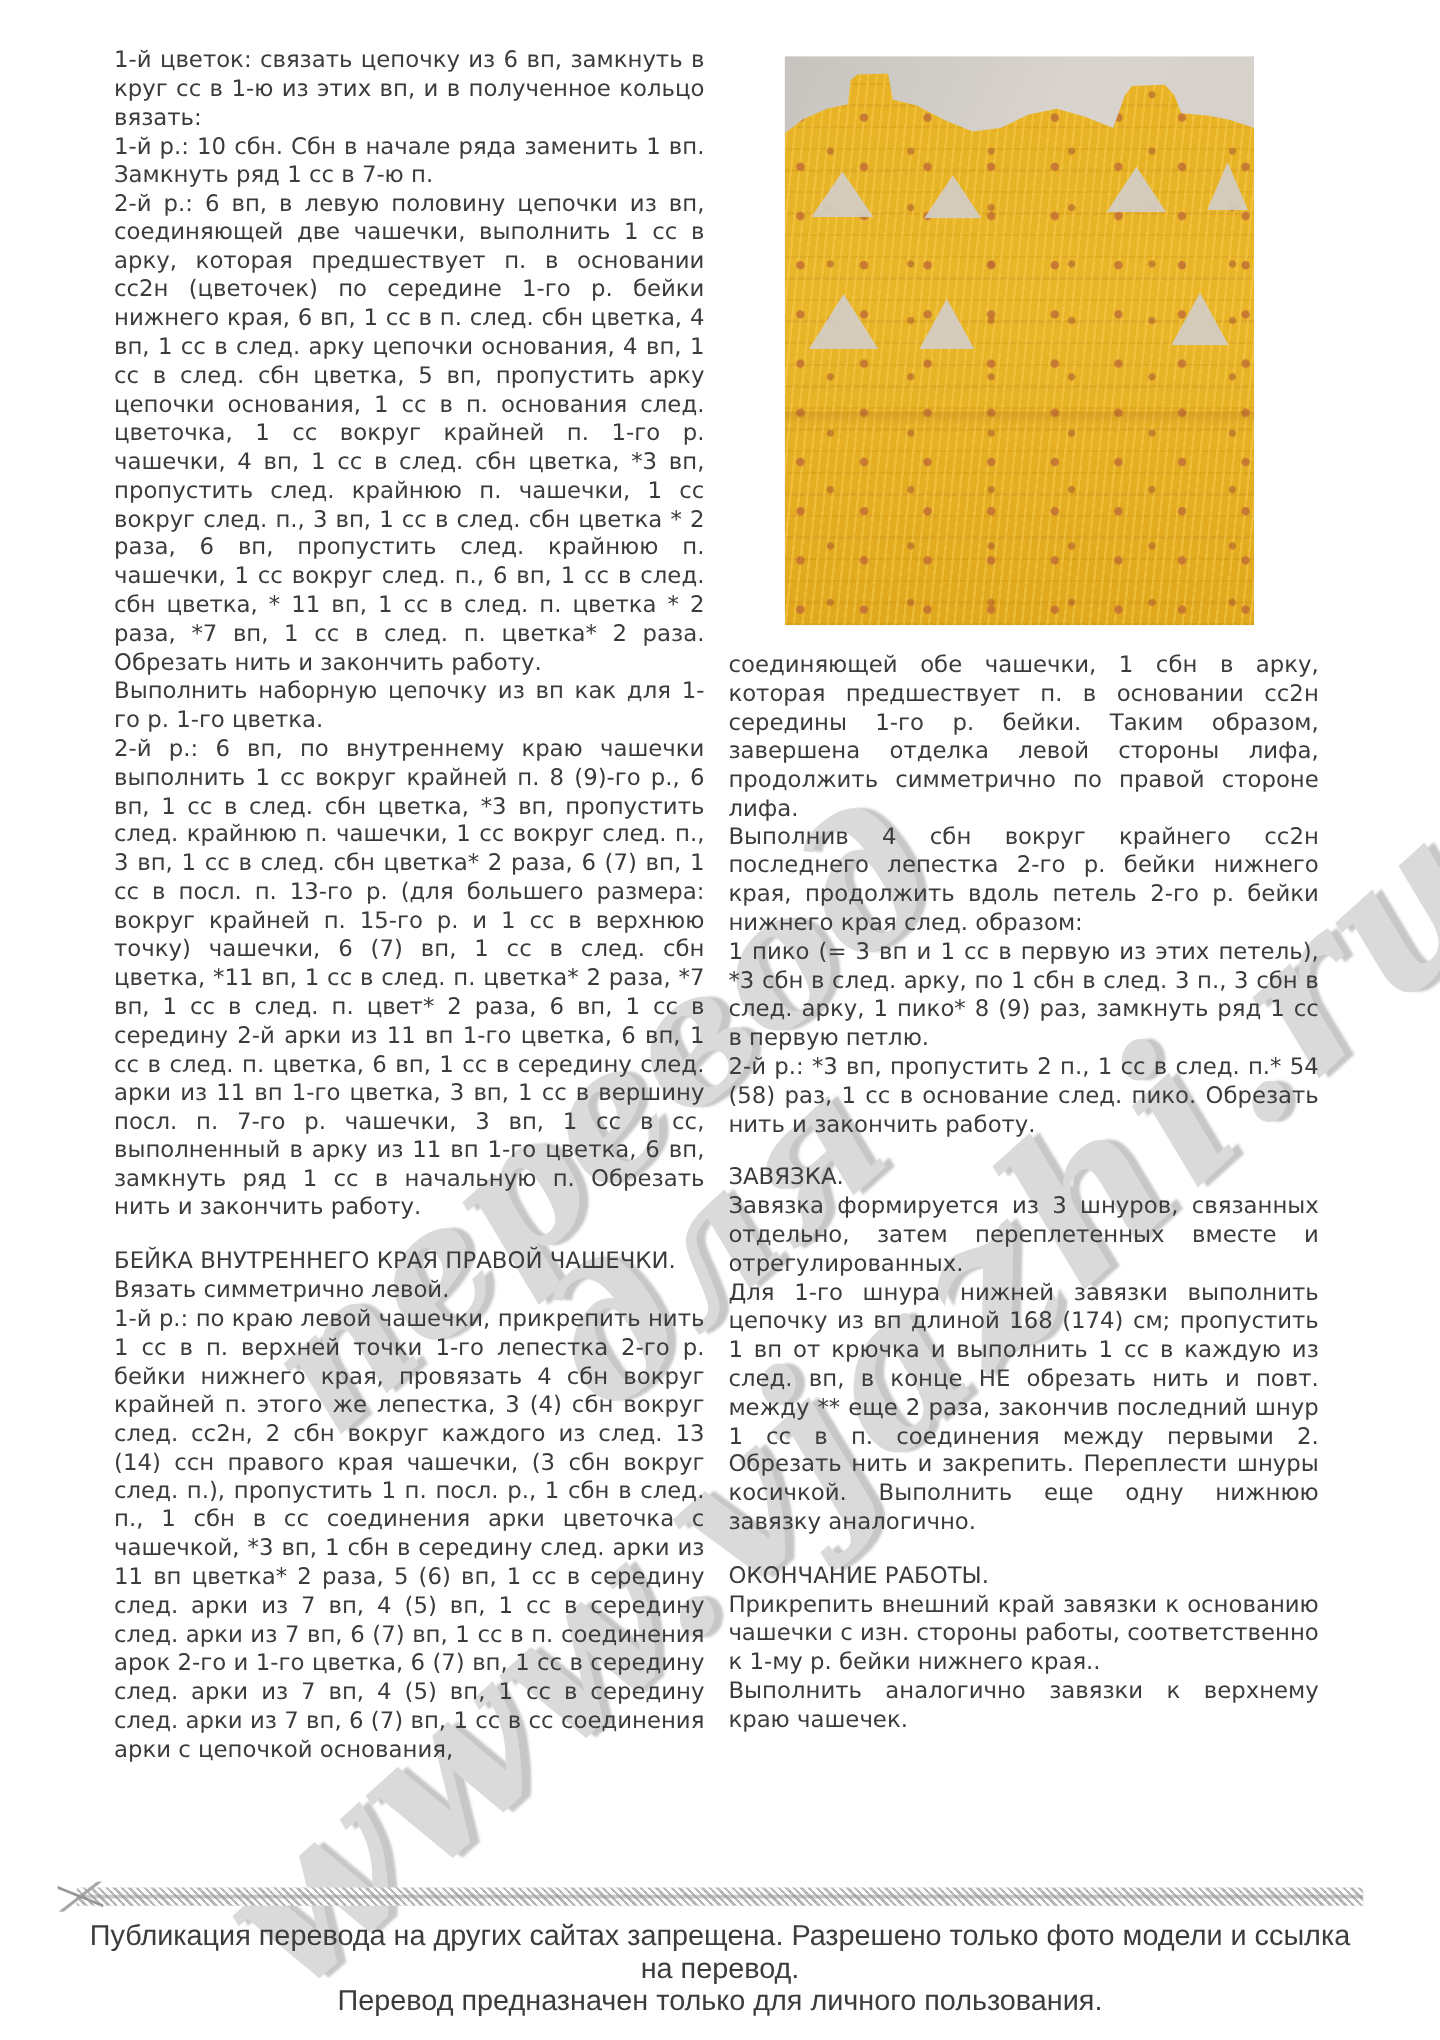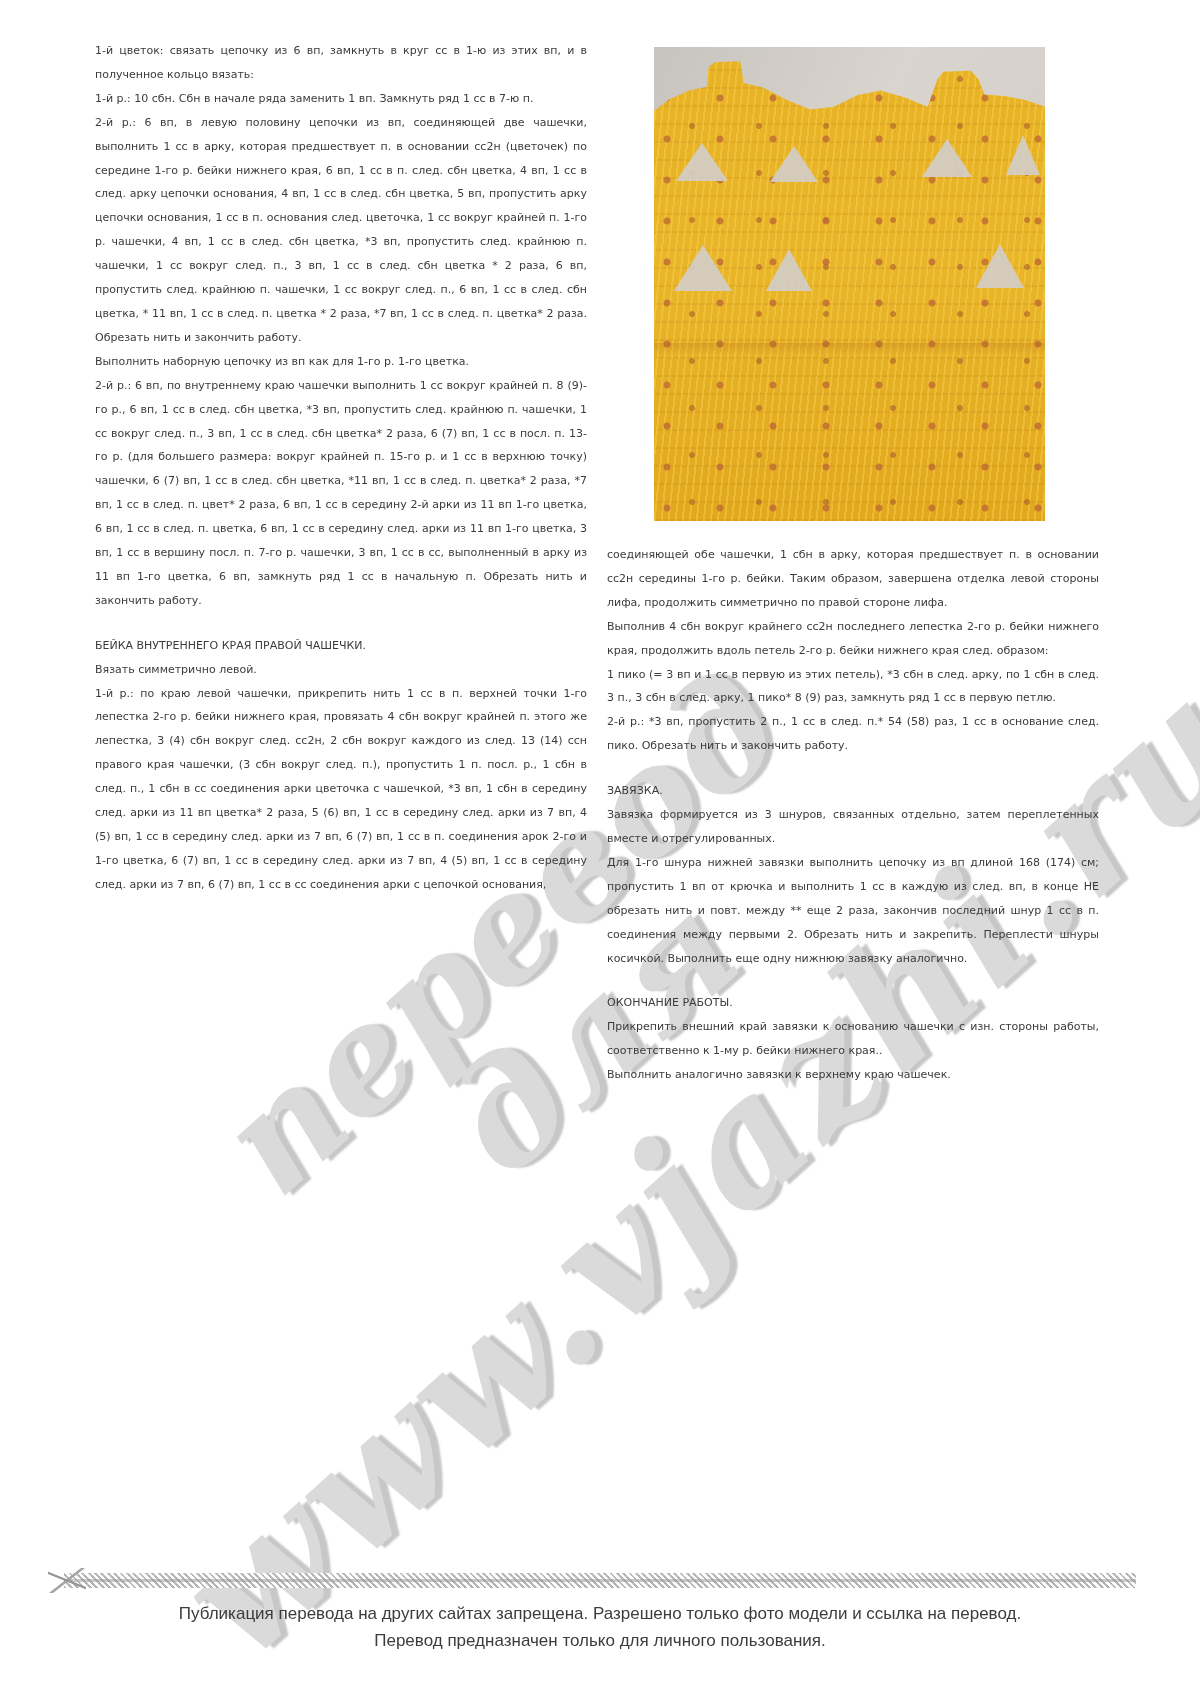--- a/index.html
+++ b/index.html
@@ -22,21 +22,21 @@
     pointer-events:none;
   }
   .wm-line{display:block;}
   .wm-1{font-size:146px;line-height:128px;}
   .wm-2{font-size:146px;line-height:148px;}
   .wm-3{font-size:168px;line-height:180px;letter-spacing:5px;margin-top:14px;}
 
   
   .col{
     position:absolute;top:39px;width:492px;z-index:2;
-    font-size:11px;line-height:23.9px;color:#3b3b3b;
+    font-size:19px;line-height:23.9px;color:#3b3b3b;
     text-align:justify;
   }
   .col-left{left:95px;}
   .col-right{left:607px;}
   .col p{margin:0;}
   .col p.gap{margin-top:21px;}
 
   
   .photo{
     position:relative;width:391px;height:474px;
@@ -84,21 +84,21 @@
     background:rgba(150,150,150,0.5);
   }
   .divider-ornament{
     position:absolute;left:-16px;top:-5px;width:38px;height:25px;
     background:
       linear-gradient(22deg, rgba(0,0,0,0) 46%, #979797 48% 52%, rgba(0,0,0,0) 54%),
       linear-gradient(-38deg, rgba(0,0,0,0) 46%, #a6a6a6 48% 52%, rgba(0,0,0,0) 54%);
   }
   .footer-line{
     margin:0;font-family:"Liberation Sans",sans-serif;
-    font-size:17px;line-height:27px;color:#3c3c3c;
+    font-size:24px;line-height:27px;color:#3c3c3c;
   }
   .footer-line.first{margin-top:12px;}
 </style>
 </head>
 <body>
 
 <div class="page">
 
   <div class="watermark">
     <span class="wm-line wm-1">перевод</span>

